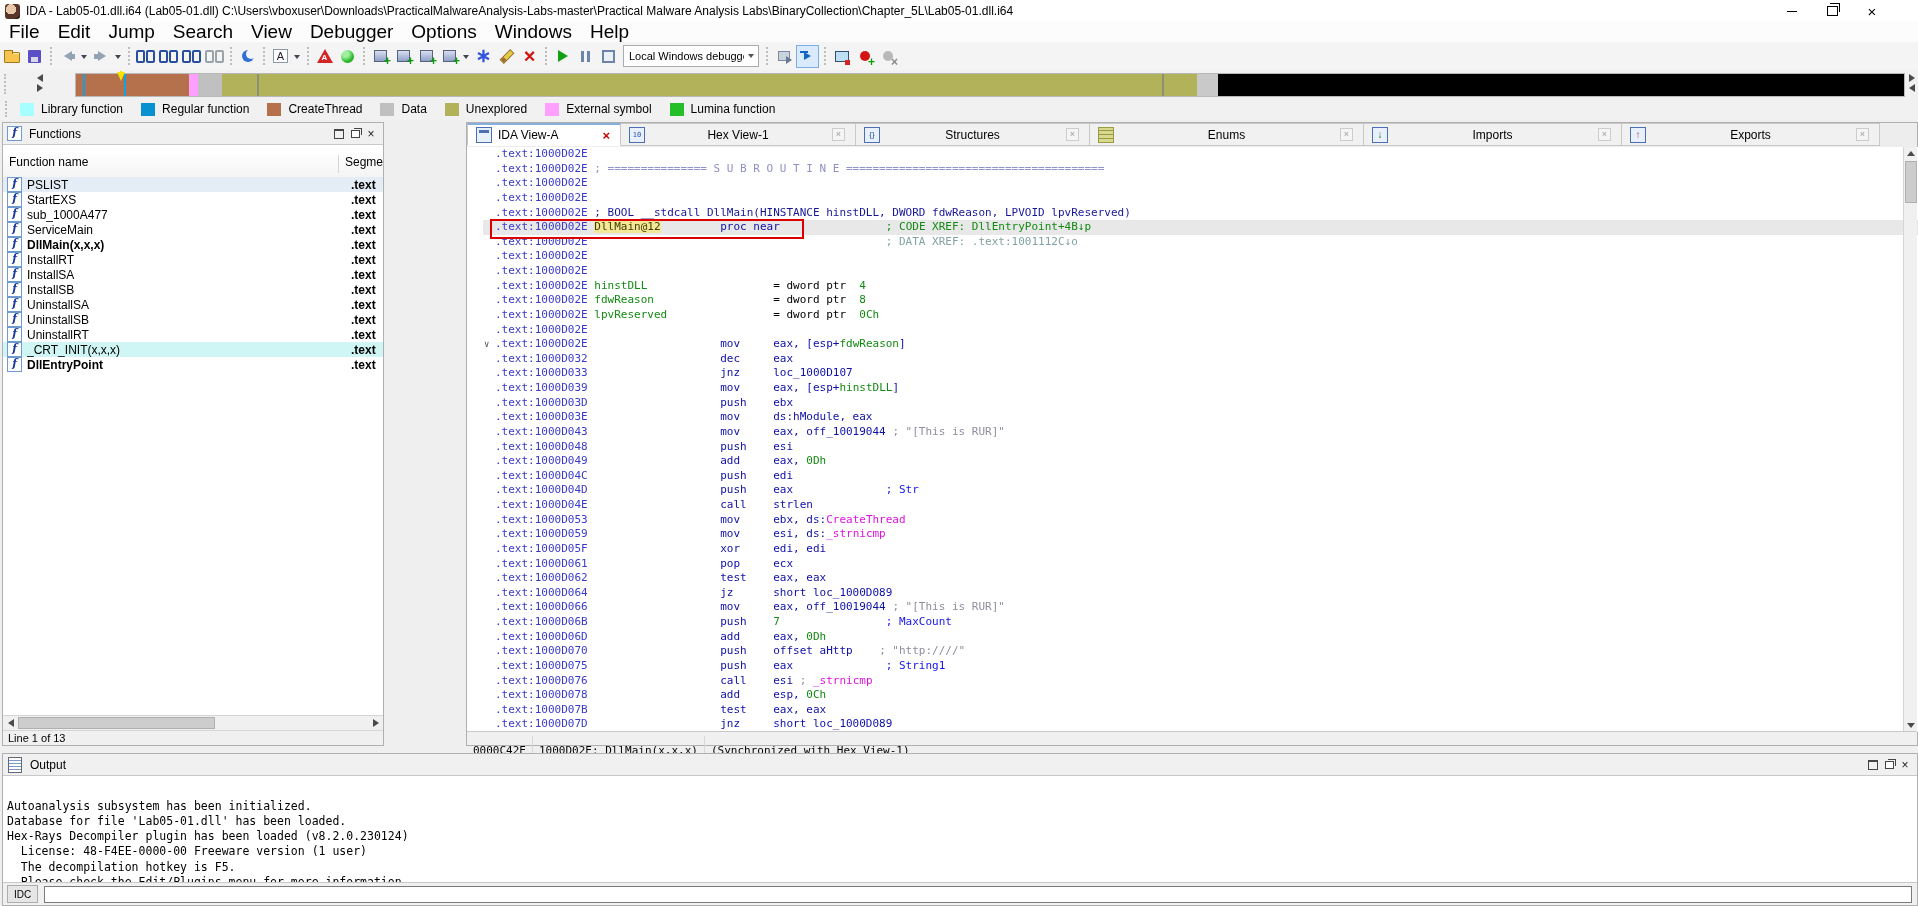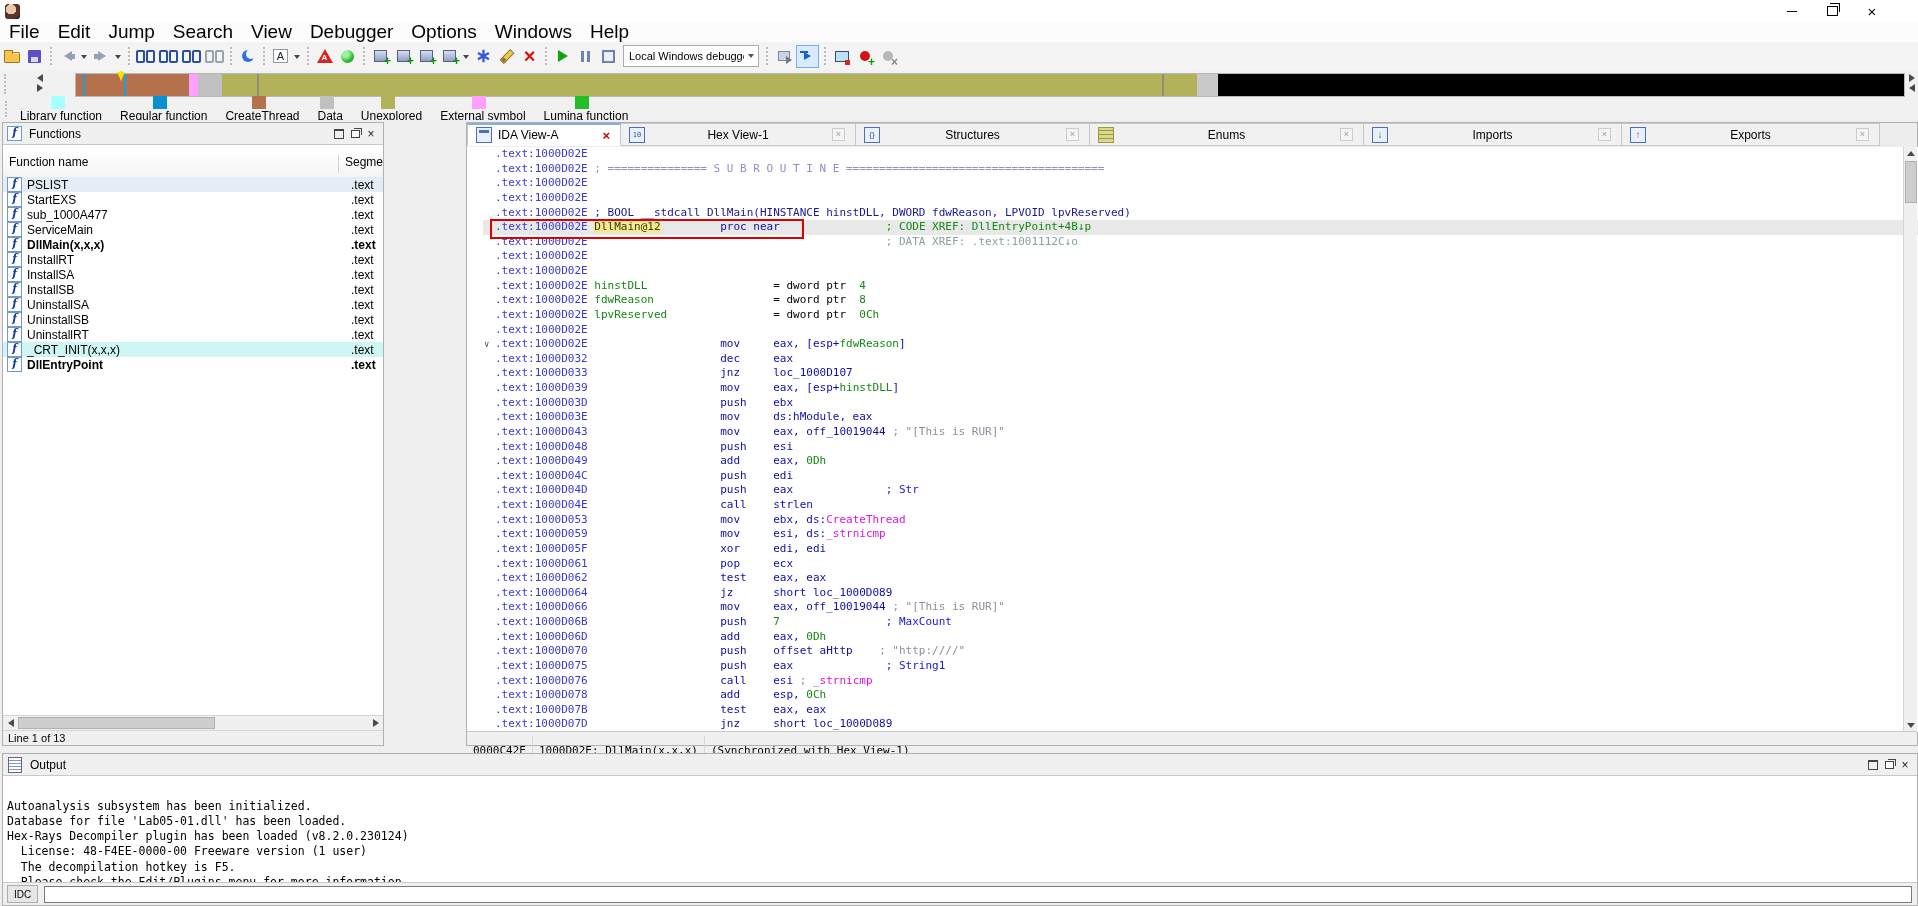--- a/index.html
+++ b/index.html
@@ -96,21 +96,21 @@
   .navband{position:absolute;left:75px;top:3px;height:22px;width:1828px;display:flex;border:1px solid #B8B8B8;}
   .navseg{height:100%;flex:none;}
   .bline{position:absolute;top:0;width:2px;height:22px;background:#12A0E8;}
   .ymarker{position:absolute;top:-2px;width:0;height:0;border-left:4px solid transparent;
       border-right:4px solid transparent;border-top:9px solid #F6E400;}
   .ymarker::before{content:"";position:absolute;left:-1px;top:-10px;width:2px;height:8px;background:#F6E400;}
   
   .legend{position:absolute;left:0;top:98px;width:1918px;height:22px;background:#F1F1F1;
       display:flex;align-items:center;font-size:12px;}
   .leg-grip{width:3px;height:16px;border-left:2px dotted #BDBDBD;margin:0 10px 0 5px;}
-  .leg-item{display:flex;align-items:center;margin-right:18px;flex-direction:column;}
+  .leg-item{display:flex;align-items:center;margin-right:18px;}
   .leg-swatch{width:14px;height:13px;margin-right:7px;flex:none;}
   
   .workspace{position:absolute;left:0;top:120px;width:1918px;height:633px;background:#EFEFEF;}
   .panel{position:absolute;background:#FFF;border:1px solid #B0B0B0;}
   .ptitle{height:21px;background:#F0F0F0;border-bottom:1px solid #C8C8C8;display:flex;align-items:center;
       font-size:12px;}
   .ptitle .ptext{margin-left:2px;}
   .pbtns{margin-left:auto;display:flex;align-items:center;margin-right:4px;}
   .pbtn{width:16px;height:15px;display:flex;align-items:center;justify-content:center;}
   .maxglyph{width:8px;height:7px;border:1px solid #444;border-top:2px solid #444;}
@@ -123,21 +123,21 @@
       text-align:center;flex:none;margin:0 5px 0 4px;}
   
   #funcpanel{left:2px;top:2px;width:380px;height:622px;}
   .fheader{position:absolute;left:0;top:28px;width:100%;height:26px;background:linear-gradient(#FFFFFF,#F4F4F4);
       border-bottom:1px solid #D5D5D5;display:flex;align-items:center;font-size:12px;}
   .fh-name{width:336px;padding:0 0 4px 6px;}
   .fh-seg{border-left:1px solid #D5D5D5;padding:0 0 4px 6px;flex:1;}
   .frows{position:absolute;left:0;top:54px;width:100%;font-size:12px;}
   .frow{height:15px;display:flex;align-items:center;white-space:nowrap;}
   .frow .fname{width:318px;overflow:hidden;}
-  .frow .fseg{padding-left:6px;}
+  .frow .fseg{padding-left:6px;font-weight:bold;}
   .frow.sel{background:#E4EDF5;}
   .frow.lib{background:#CFF5F5;}
   .frow.bold{font-weight:bold;}
   .hscroll{position:absolute;left:0;bottom:15px;width:100%;height:14px;background:#F0F0F0;
       border-top:1px solid #D5D5D5;display:flex;}
   .harrow{width:15px;height:100%;display:flex;align-items:center;justify-content:center;background:#F0F0F0;}
   .hthumb{width:195px;height:10px;margin-top:1px;background:#CDCDCD;border:1px solid #B0B0B0;}
   .hfill{flex:1;}
   .fstatus{position:absolute;left:0;bottom:0;width:100%;height:15px;background:#F0F0F0;border-top:1px solid #D5D5D5;
       font-size:11px;display:flex;align-items:center;padding-left:5px;box-sizing:border-box;}
@@ -197,20 +197,21 @@
   .idcinput{margin-left:6px;margin-right:5px;flex:1;height:15px;border:1px solid #7A7A7A;background:#FFF;
       font-family:"DejaVu Sans Mono",monospace;font-size:11px;padding:0 3px;}
 </style>
 </head>
 <body>
 
 <div id="app">
 
   <div class="titlebar">
     <span class="appicon"></span>
+    <span class="title">IDA - Lab05-01.dll.i64 (Lab05-01.dll) C:\Users\vboxuser\Downloads\PracticalMalwareAnalysis-Labs-master\Practical Malware Analysis Labs\BinaryCollection\Chapter_5L\Lab05-01.dll.i64</span>
     <span class="wincontrols">
       <span class="winbtn">
           <span class="minglyph"></span>
         </span>
       <span class="winbtn">
           <span class="restglyph"></span>
         </span>
       <span class="winbtn">
           <span class="closeglyph">×</span>
         </span>

